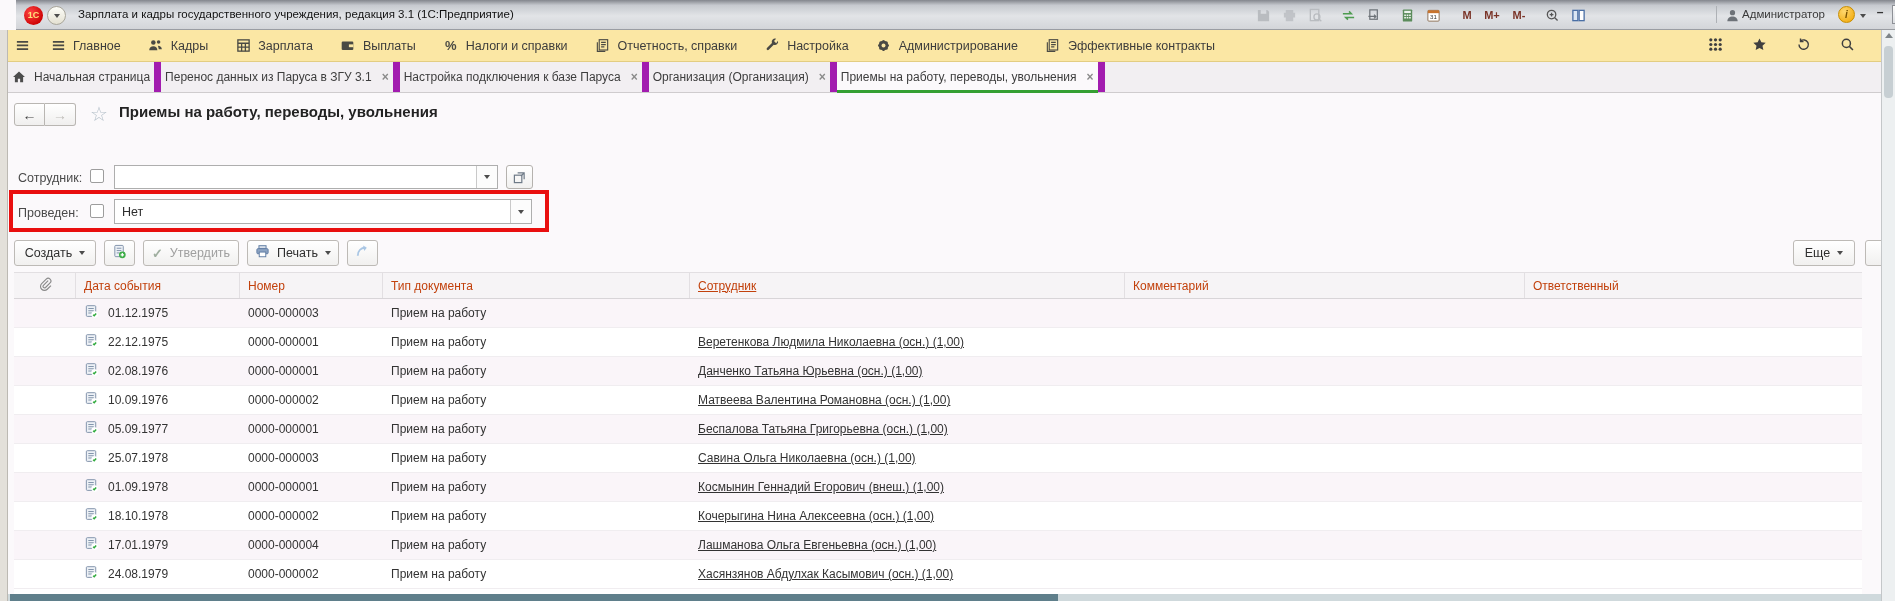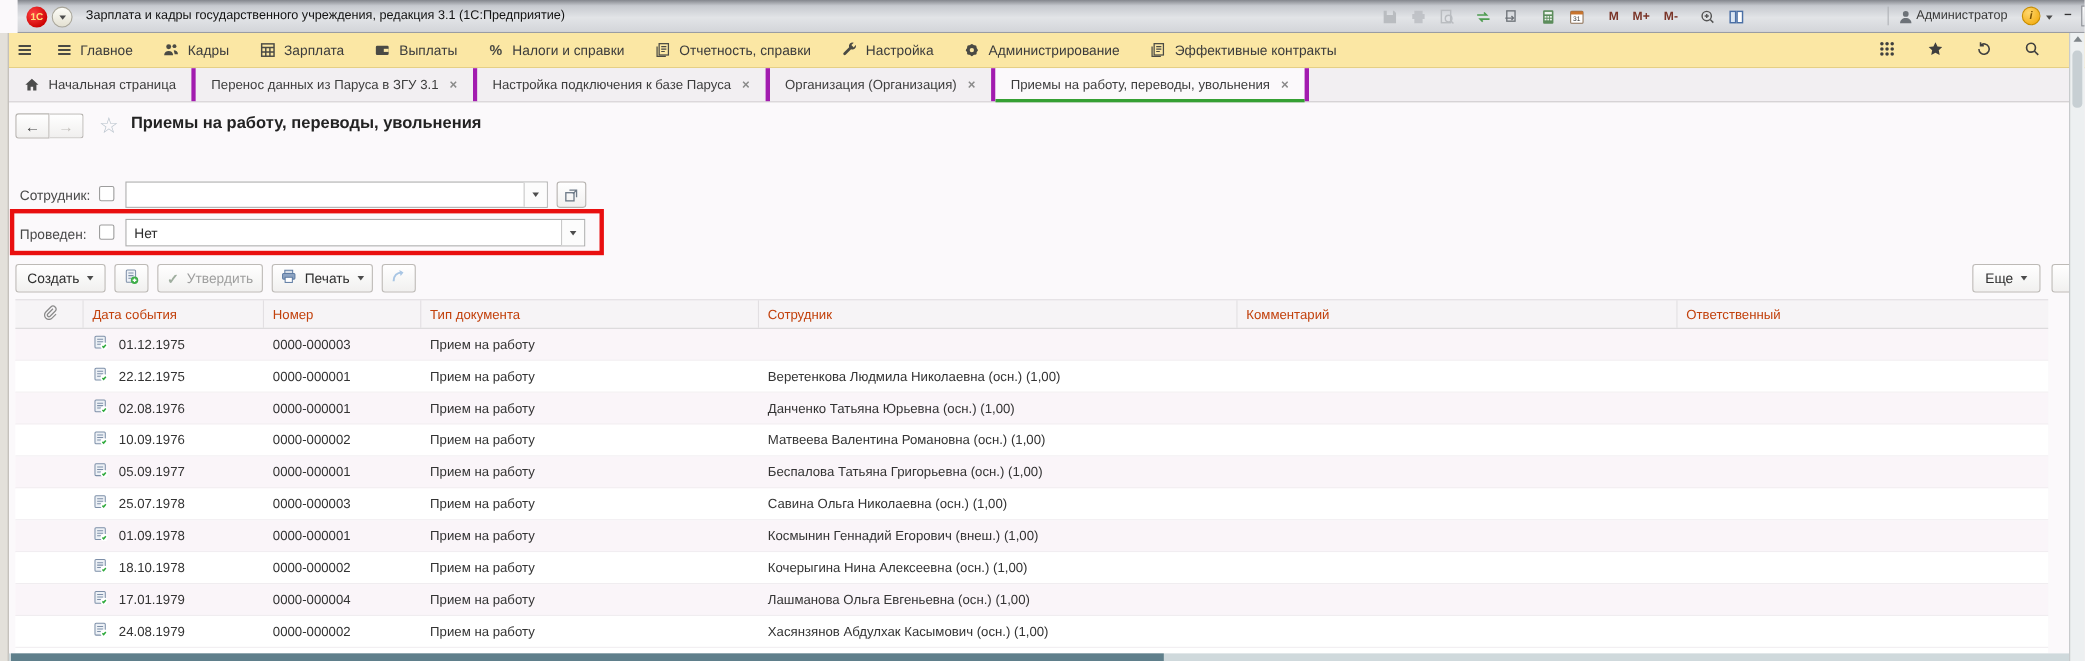--- a/index.html
+++ b/index.html
@@ -36,21 +36,21 @@
   .mb-item { display:flex; align-items:center; gap:7px; margin-right:27px; color:#3c3c3c; font-size:12.5px; cursor:default; }
   .mb-item .micon { width:16px; height:16px; color:#4a4a44; display:flex; align-items:center; justify-content:center; }
   .micon svg { width:15px; height:15px; }
   .mb-right { margin-left:auto; display:flex; align-items:center; gap:27px; padding-right:28px; }
   .mb-right .micon { width:17px; height:17px; color:#3f3f3f; }
   .pct { font-weight:bold; font-size:13px; color:#4a4a44; }
 
   
   .tabbar { position:absolute; left:8px; top:62px; width:1873px; height:31px; background:#f2eff2;
     border-bottom:1px solid #cfccce; display:flex; }
-  .tab { display:flex; align-items:center; gap:8px; padding:0 14px; border-right:4px solid #a21caf;
+  .tab { display:flex; align-items:center; gap:8px; padding:0 4px; border-right:7px solid #a21caf;
     font-size:12px; color:#3d3d3d; position:relative; background:#f2eff2; }
   .tab.active { background:#fbf9fb; }
   .tab.active::after { content:""; position:absolute; left:0; right:0; bottom:-1px; height:3px; background:#35a033; }
   .tab .ticon { width:14px; height:14px; color:#4c4c4c; }
   .tab .ticon svg { width:14px; height:14px; }
   .tab-close { color:#8a8a8a; font-size:12px; font-weight:bold; margin-left:2px; }
 
   
   .left-strip { position:absolute; left:0; top:30px; width:8px; height:571px; background:#e3e0da; border-right:1px solid #bcb9b3; }
   .vscroll { position:absolute; right:0; top:30px; width:14px; height:571px; background:#edf0f1; border-left:1px solid #c4c7c9; }
@@ -89,21 +89,21 @@
   .g-head { display:flex; height:27px; background:#f6f4f6; border-top:1px solid #e2dfe2; border-bottom:1px solid #d8d5d8; }
   .g-head .hc { display:flex; align-items:center; padding:0 8px; font-size:12px; color:#c2410c; border-right:1px solid #e2dfe2; }
   .g-head .hc:last-child { border-right:none; }
   .g-row { display:flex; height:29px; border-bottom:1px solid #f0edf0; background:#fff; }
   .g-row.alt { background:#faf5f9;justify-content:flex-end; }
   .g-row .c { display:flex; align-items:center; padding:0 8px; font-size:12px; color:#333; overflow:hidden; white-space:nowrap; }
   .c-attach { width:62px; justify-content:center; }
   .c-date { width:164px; gap:9px; }
   .c-num  { width:143px; }
   .c-type { width:307px; }
-  .c-emp  { width:435px; }
+  .c-emp  { width:435px;text-decoration:underline; }
   .c-comm { width:400px; }
   .c-resp { flex:1; }
   .clip { color:#8a8a8a; } .clip svg { width:14px; height:14px; }
   .docic svg { width:15px; height:15px; }
 
   .hscroll { position:absolute; left:8px; bottom:0; width:1873px; height:7px; background:#cfd9dc; }
   .hscroll .thumb { position:absolute; left:2px; top:0; width:1048px; height:7px; background:#5f7f8b; }
   .partial-row { position:absolute; left:14px; top:589px; width:1848px; height:5px; background:#fff; }
 </style>
 </head>

